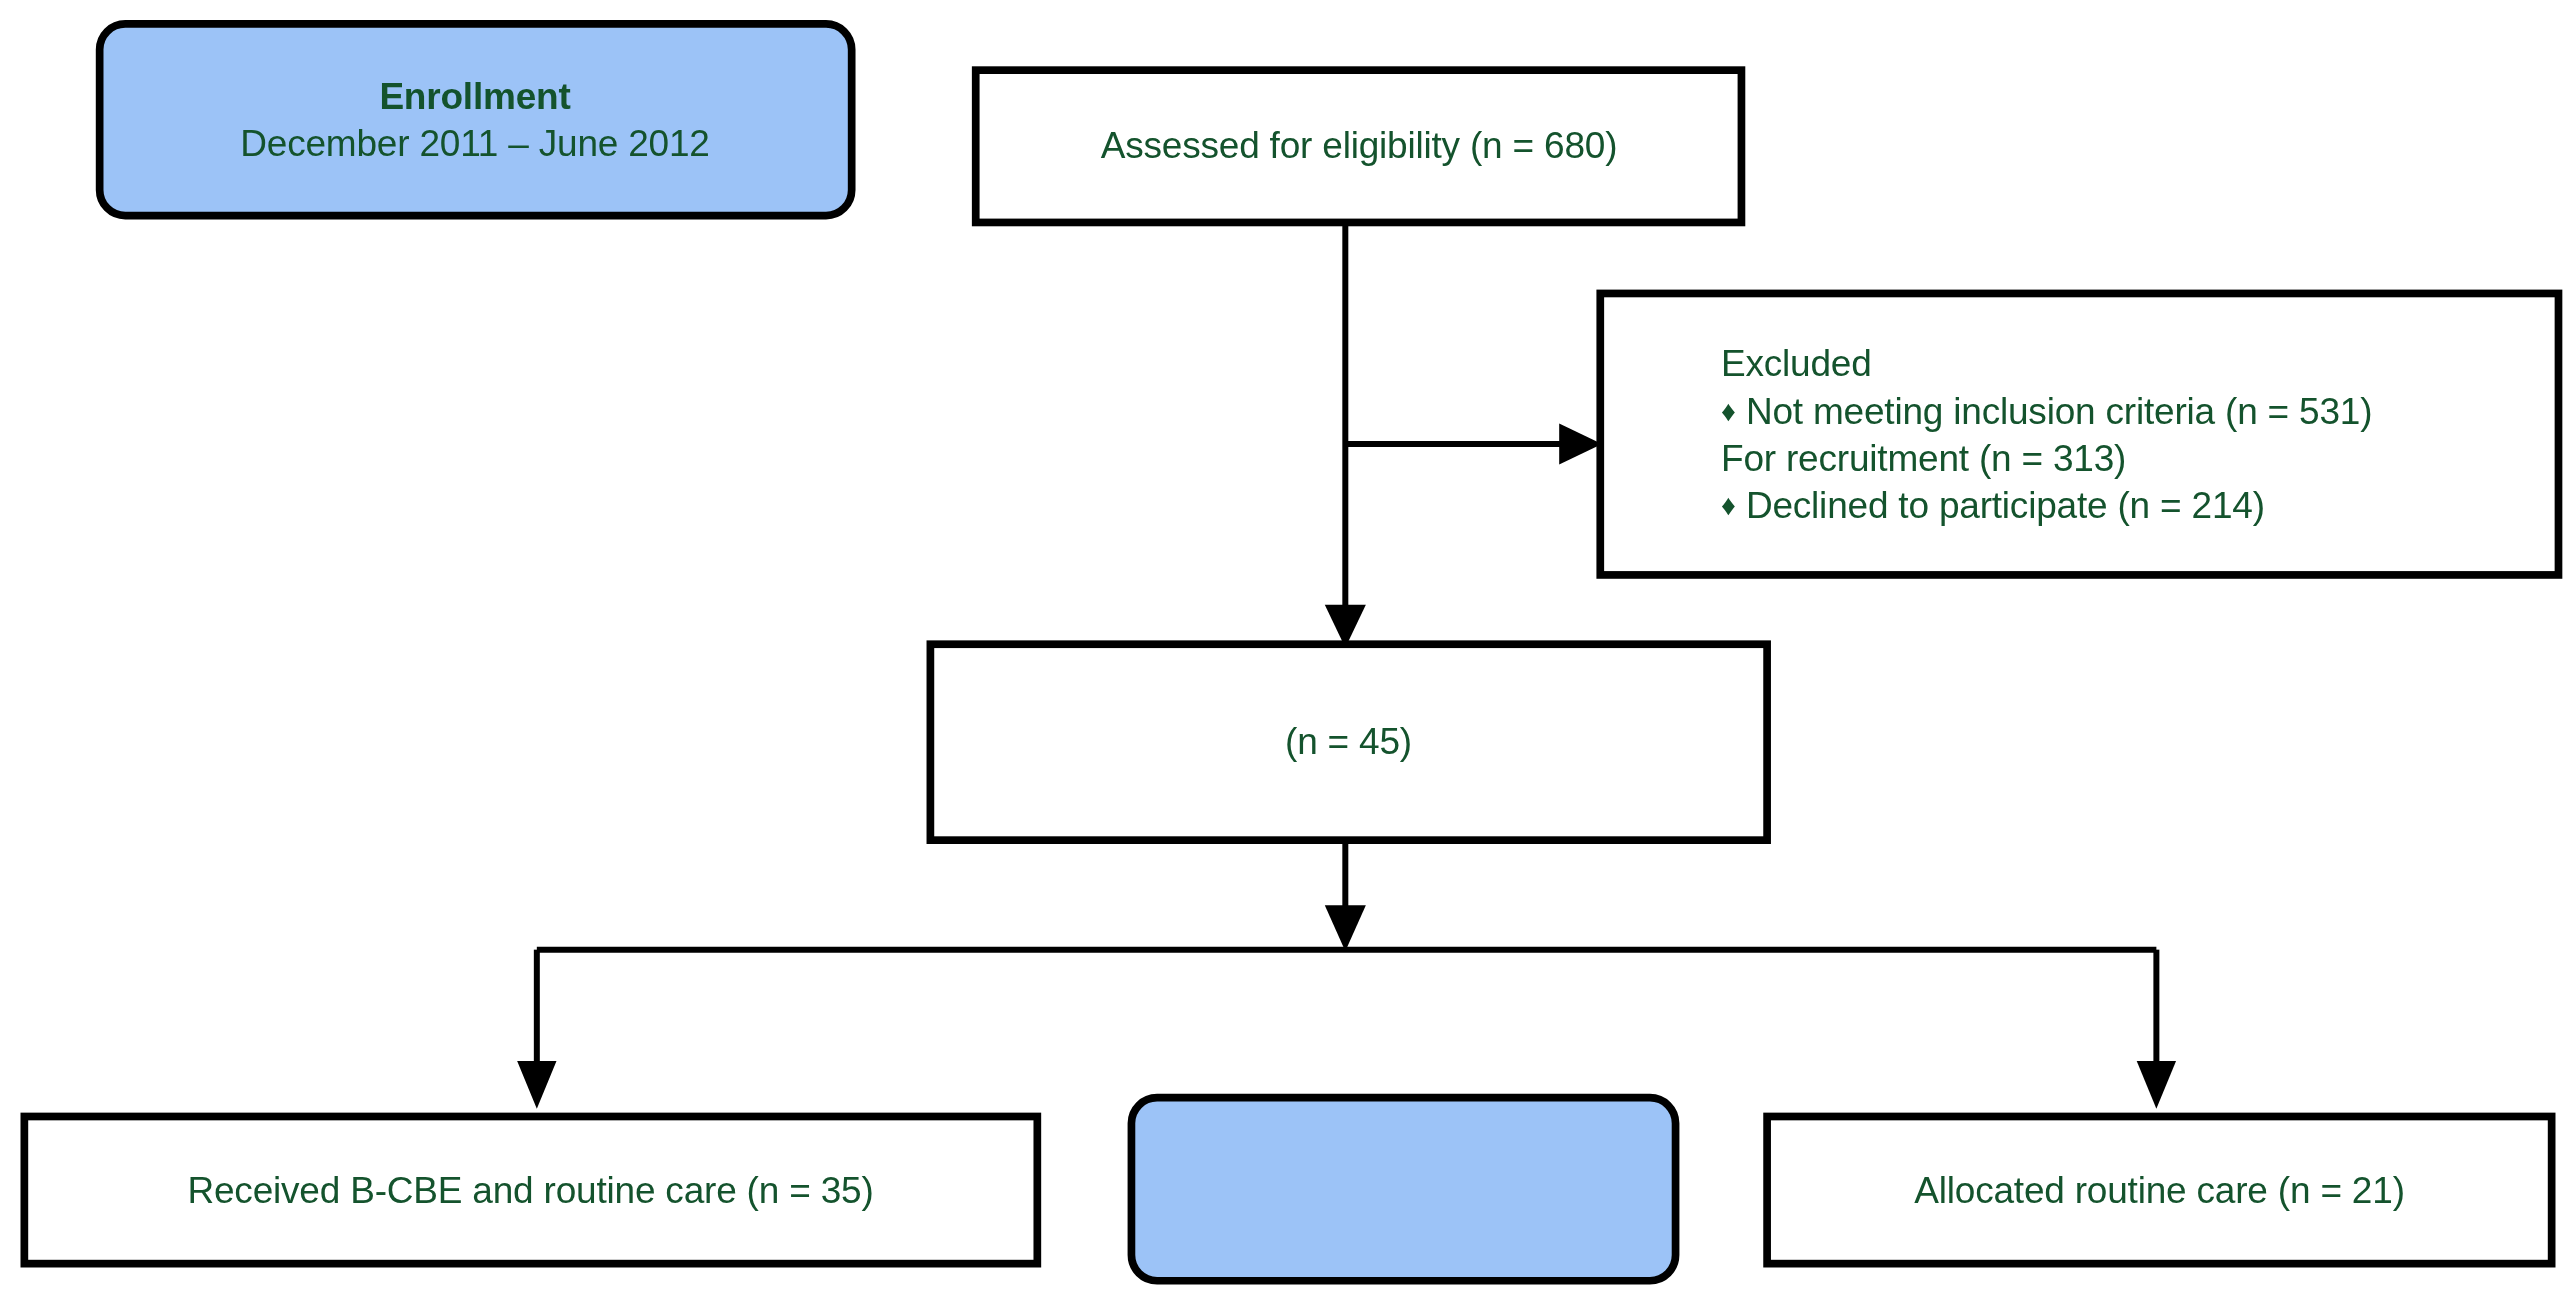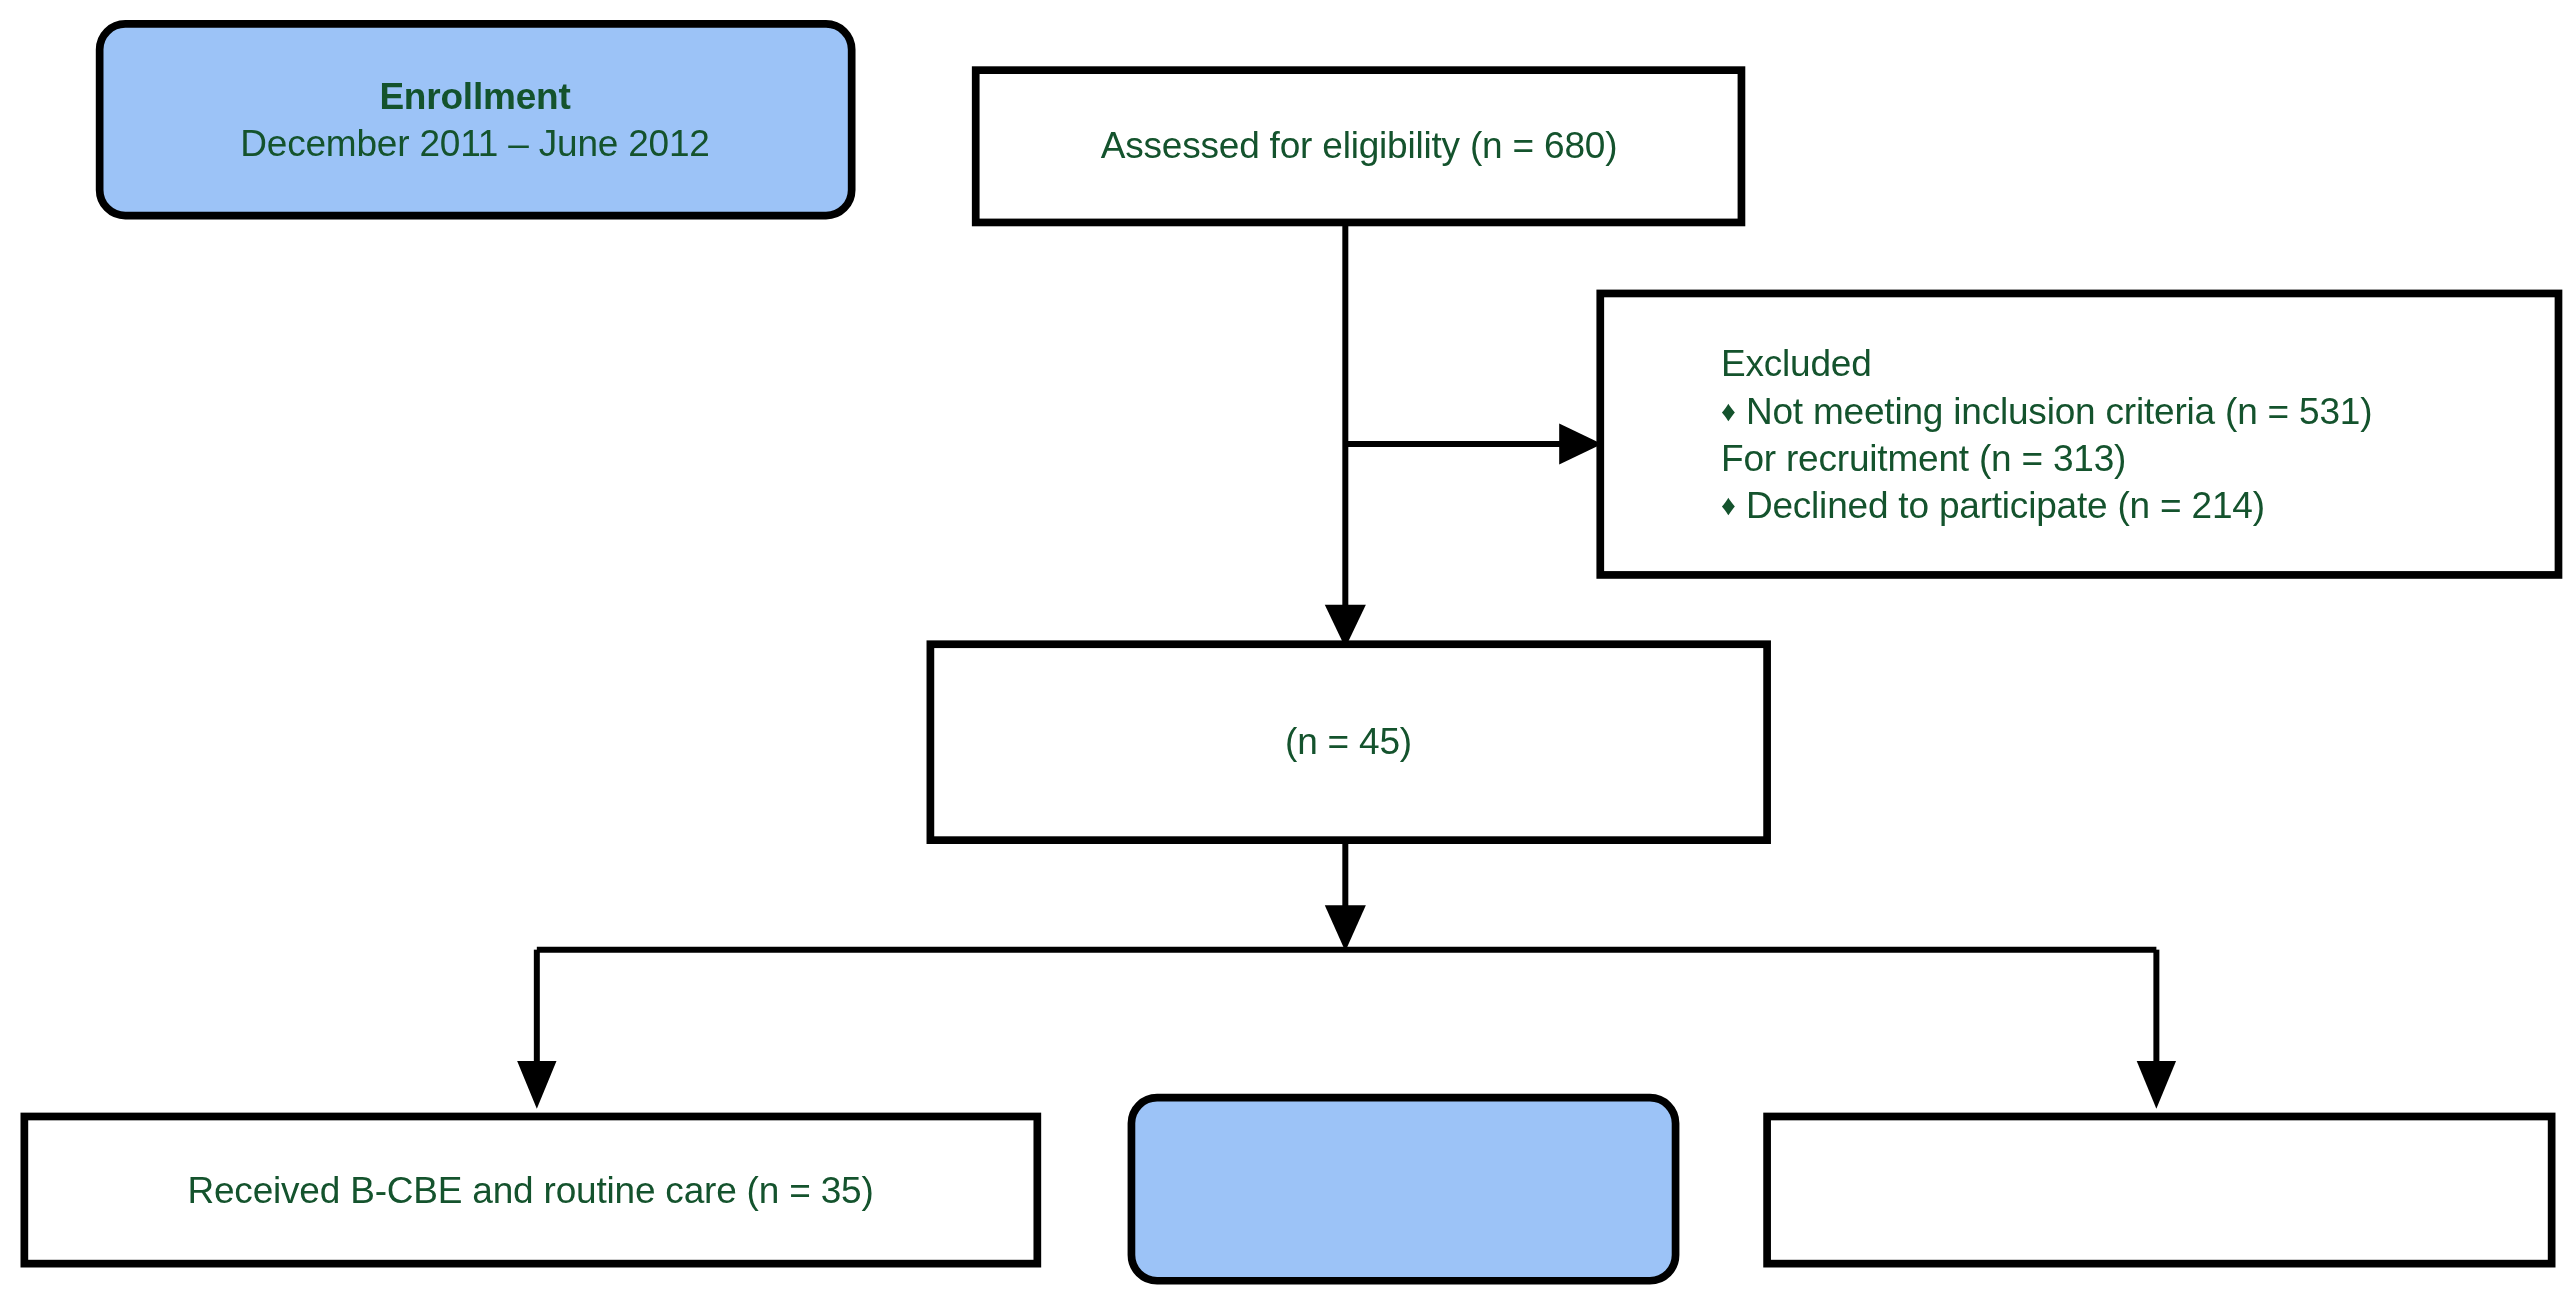--- a/index.html
+++ b/index.html
@@ -155,15 +155,18 @@
 
   <div class="box-label center-text" style="left:930px; top:644px; width:837px; height:196px;">
     <div class="line">(n = 45)</div>
   </div>
 
   <div class="box-label center-text" style="left:24px; top:1117px; width:1013px; height:147px;">
     <div class="line">Received B-CBE and routine care (n = 35)</div>
   </div>
 
 
+  <div class="box-label center-text" style="left:1767px; top:1117px; width:785px; height:147px;">
+    <div class="line">Allocated routine care (n = 21)</div>
+  </div>
 
 </div>
 
 
 </body></html>

